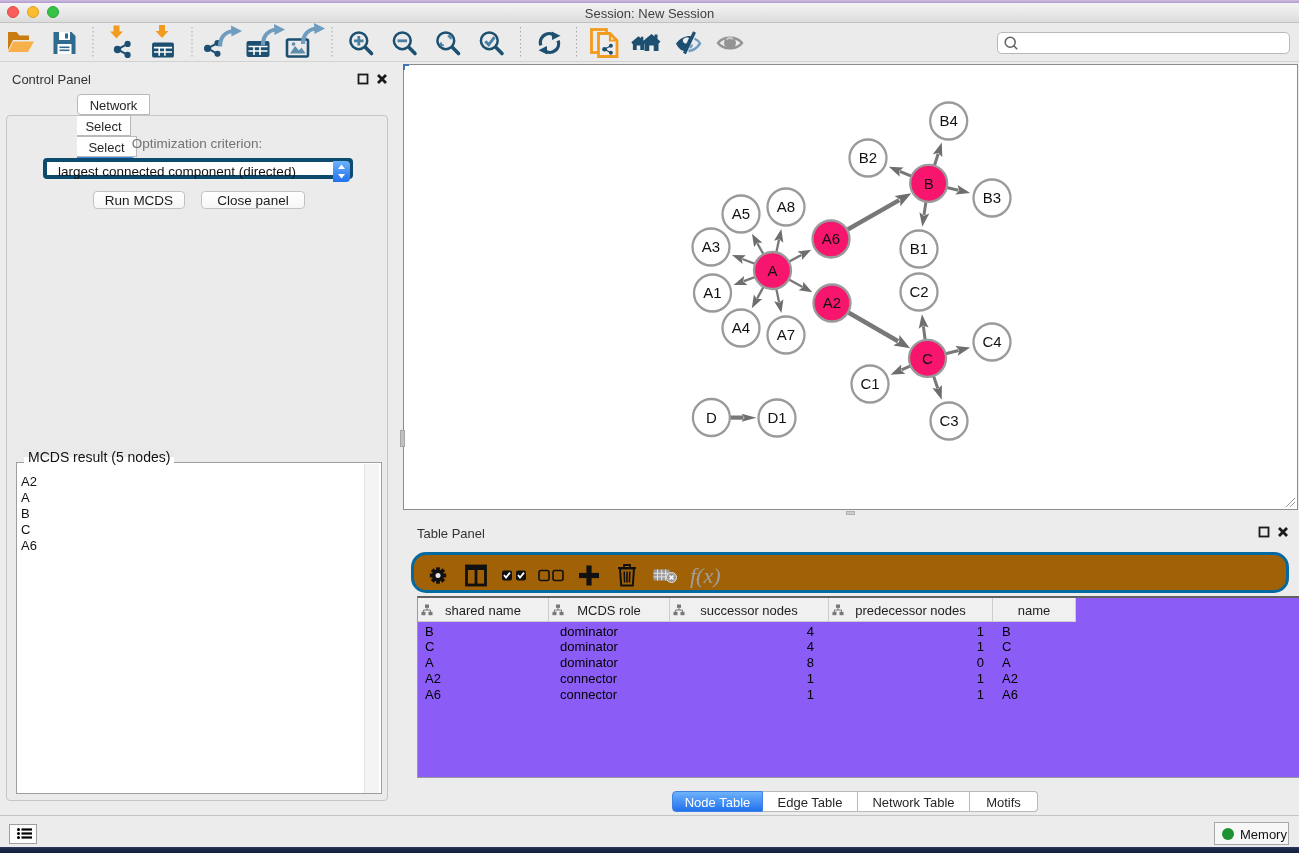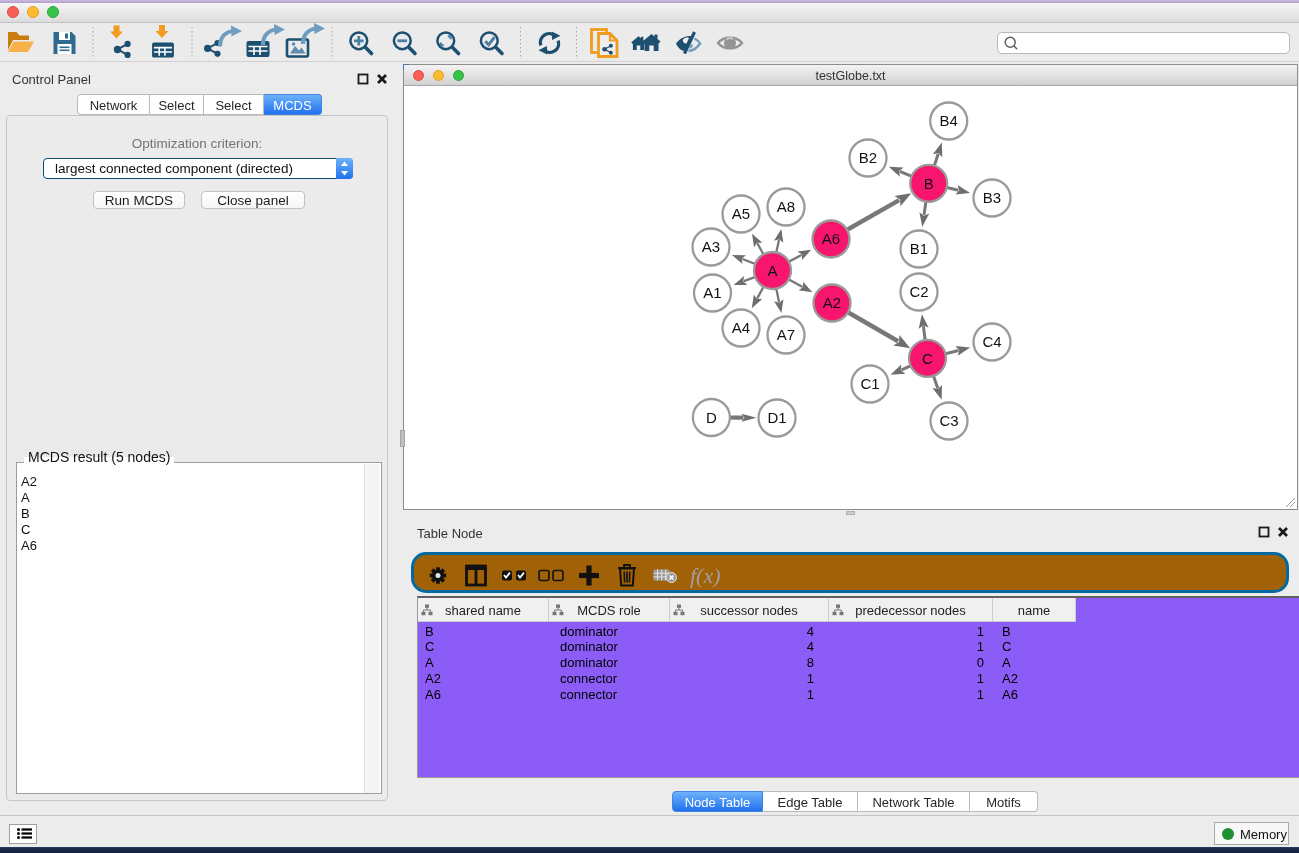--- a/index.html
+++ b/index.html
@@ -55,20 +55,21 @@
   border:1px solid #a8a8a8; }
 .listbtn { left:9px; top:824px; width:28px; height:20px; border:1.5px solid #9f9f9f; background:#fcfcfc; }
 </style>
 </head>
 <body>
 <div class="abs purple"></div>
 <div class="abs titlebar">
   <div class="tl" style="left:7px;top:2.5px;width:12px;height:12px;background:#f95f58;border:1px solid #dd4b43;"></div>
   <div class="tl" style="left:27px;top:2.5px;width:12px;height:12px;background:#fbbc2f;border:1px solid #dfa023;"></div>
   <div class="tl" style="left:47px;top:2.5px;width:12px;height:12px;background:#37c347;border:1px solid #2aa436;"></div>
+  <div class="abs maintitle">Session: New Session</div>
 </div>
 <div class="abs toolbar" id="toolbar">
     <svg width="1299" height="39" viewBox="0 0 1299 39" style="position:absolute;left:0;top:0;">
       <line x1="93" y1="4" x2="93" y2="35" stroke="#a8a8a8" stroke-dasharray="1.5,2.5" stroke-width="1"></line>
       <line x1="192" y1="4" x2="192" y2="35" stroke="#a8a8a8" stroke-dasharray="1.5,2.5" stroke-width="1"></line>
       <line x1="332" y1="4" x2="332" y2="35" stroke="#a8a8a8" stroke-dasharray="1.5,2.5" stroke-width="1"></line>
       <line x1="520.5" y1="4" x2="520.5" y2="35" stroke="#a8a8a8" stroke-dasharray="1.5,2.5" stroke-width="1"></line>
       <line x1="576.5" y1="4" x2="576.5" y2="35" stroke="#a8a8a8" stroke-dasharray="1.5,2.5" stroke-width="1"></line>
       <g transform="translate(21,20)">
         <path d="M-13,-11 L-4.5,-11 L-1.5,-7.5 L8,-7.5 L8,-3 L-8,-3 L-13,7 Z" fill="#c97c12"></path>
@@ -200,54 +201,48 @@
     <div class="searchbox">
       <svg width="18" height="18" viewBox="0 0 18 18" style="position:absolute;left:5px;top:2px;">
         <circle cx="7.2" cy="7.2" r="5" fill="none" stroke="#5f5f5f" stroke-width="1.5"></circle>
         <line x1="10.8" y1="10.8" x2="14.2" y2="14.2" stroke="#5f5f5f" stroke-width="1.5"></line>
       </svg>
     </div>
   </div>
 
 <div class="abs cp-title">Control Panel</div>
 <div class="abs panelbox"></div>
-<div class="tabs" style="left:77px;top:94px;">
+<div class="tabs" style="left:77px;top:94px;flex-direction:column;">
   <div class="tab first" style="width:73px;">Network</div>
   <div class="tab" style="width:54px;">Select</div>
   <div class="tab" style="width:60px;">Select</div>
   <div class="tab sel last" style="width:58px;">MCDS</div>
 </div>
 <div class="abs" style="left:0;top:136px;width:394px;text-align:center;font-size:13.5px;color:#737373;">Optimization criterion:</div>
-<div class="abs" style="left:43px;top:158px;width:310px;height:21px;background:#fff;border:1px solid #0c4a6e;border-radius:4px;">
+<div class="abs" style="left:43px;top:158px;width:310px;height:21px;background:#fff;border:4px solid #0c4a6e;border-radius:4px;">
   <div style="position:absolute;left:11px;top:2px;font-size:13.5px;color:#111;">largest connected component (directed)</div>
   <div style="position:absolute;right:-1px;top:-1px;width:17px;height:21px;background:linear-gradient(#6db2fa,#2171ee);border-radius:0 4px 4px 0;">
     <svg width="17" height="21" viewBox="0 0 17 21">
         <path d="M8.5 3.5 L12 8 L5 8 Z" fill="#fff"></path>
         <path d="M8.5 17.5 L12 13 L5 13 Z" fill="#fff"></path>
       </svg>
   </div>
 </div>
 <div class="btn" style="left:93px;top:191px;width:92px;height:18px;line-height:17px;">Run MCDS</div>
 <div class="btn" style="left:201px;top:191px;width:104px;height:18px;line-height:17px;">Close panel</div>
 <div class="abs fieldset">
   <div style="position:absolute;right:2px;top:1px;width:15px;height:329px;background:#f4f4f4;border-left:1px solid #e2e2e2;"></div>
 </div>
 <div class="abs legend">MCDS result (5 nodes)</div>
 <div class="abs mcdslist">A2<br>A<br>B<br>C<br>A6</div>
 
 <div class="abs gwin">
   <svg style="position:absolute;left:-1px;top:-1px;" width="6" height="6" viewBox="0 0 6 6">
       <path d="M0,0 L6,0 L6,2 L2,2 L2,6 L0,6 Z" fill="#3f76b0"></path>
     </svg>
-  <div class="gtitle">
-    <div class="tl" style="left:9px;top:5px;width:11px;height:11px;background:#f95f58;border:1px solid #dd4b43;"></div>
-    <div class="tl" style="left:29px;top:5px;width:11px;height:11px;background:#fbbc2f;border:1px solid #dfa023;"></div>
-    <div class="tl" style="left:49px;top:5px;width:11px;height:11px;background:#37c347;border:1px solid #2aa436;"></div>
-    <div class="gname">testGlobe.txt</div>
-  </div>
   <div id="graphsvg" style="position:absolute;left:0;top:22px;width:894px;height:423px;">
       <svg width="894" height="423" viewBox="0 0 894 423" style="position:absolute;left:0;top:0;">
 <line x1="368.5" y1="183.5" x2="339.9" y2="194.2" stroke="#787878" stroke-width="2.3"></line>
 <polygon points="329.6,198.1 340.1,189.1 339.3,194.4 343.4,198.0" fill="#6e6e6e"></polygon>
 <line x1="368.5" y1="183.5" x2="338.3" y2="172.0" stroke="#787878" stroke-width="2.3"></line>
 <polygon points="328.0,168.0 341.9,168.2 337.7,171.7 338.5,177.1" fill="#6e6e6e"></polygon>
 <line x1="368.5" y1="183.5" x2="353.3" y2="156.3" stroke="#787878" stroke-width="2.3"></line>
 <polygon points="348.0,146.7 358.4,155.7 353.0,155.7 350.1,160.3" fill="#6e6e6e"></polygon>
 <line x1="368.5" y1="183.5" x2="375.0" y2="152.8" stroke="#787878" stroke-width="2.3"></line>
 <polygon points="377.3,142.0 379.3,155.7 375.2,152.2 370.0,153.7" fill="#6e6e6e"></polygon>
@@ -325,21 +320,21 @@
 <text x="373.0" y="336.2" font-size="15" fill="#111" text-anchor="middle" font-family="Liberation Sans, sans-serif">D1</text>
 </svg>
     </div>
   <svg style="position:absolute;right:1px;bottom:1px;" width="12" height="12" viewBox="0 0 12 12">
     <path d="M2 11 L11 2 M6 11 L11 6" stroke="#9a9a9a" stroke-width="1"></path>
   </svg>
 </div>
 <div class="abs" style="left:400px;top:430px;width:5px;height:17px;background:#c0c0c0;border:1px solid #a6a6a6;"></div>
 <div class="abs" style="left:846px;top:511px;width:9px;height:4px;background:#cccccc;border:1px solid #b0b0b0;"></div>
 
-<div class="abs tp-title">Table Node</div>
+<div class="abs tp-title">Table Panel</div>
 <div class="abs tp-toolbar" id="tptoolbar">
     <svg width="876" height="39" viewBox="0 0 876 39" style="position:absolute;left:0;top:0;">
       <g transform="translate(24,20.5)">
         <rect x="-1.9" y="-8.2" width="3.8" height="4" fill="#111" transform="rotate(0)"></rect>
         <rect x="-1.9" y="-8.2" width="3.8" height="4" fill="#111" transform="rotate(45)"></rect>
         <rect x="-1.9" y="-8.2" width="3.8" height="4" fill="#111" transform="rotate(90)"></rect>
         <rect x="-1.9" y="-8.2" width="3.8" height="4" fill="#111" transform="rotate(135)"></rect>
         <rect x="-1.9" y="-8.2" width="3.8" height="4" fill="#111" transform="rotate(180)"></rect>
         <rect x="-1.9" y="-8.2" width="3.8" height="4" fill="#111" transform="rotate(225)"></rect>
         <rect x="-1.9" y="-8.2" width="3.8" height="4" fill="#111" transform="rotate(270)"></rect>

